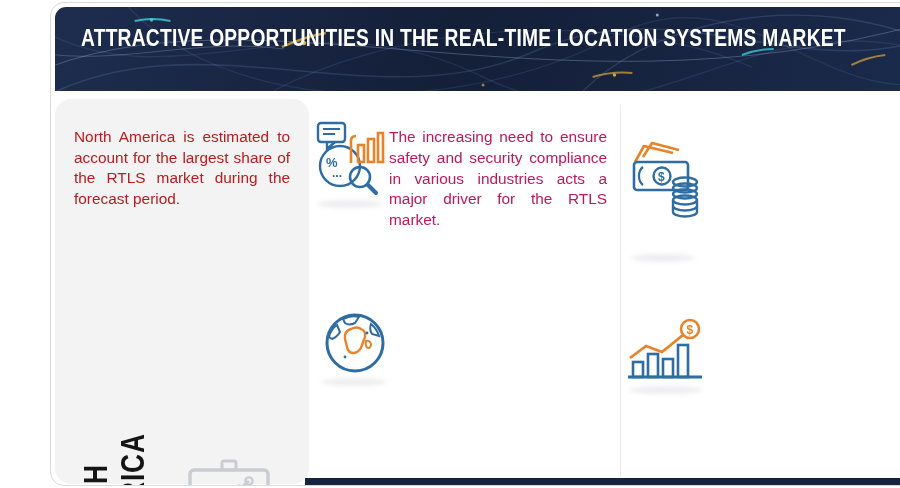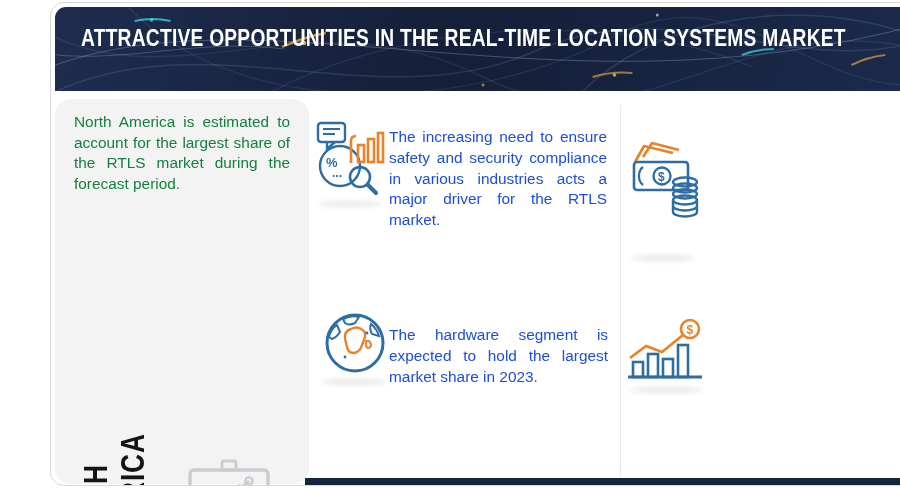--- a/index.html
+++ b/index.html
@@ -9,30 +9,30 @@
   
   .banner{position:absolute;left:4px;top:4px;right:4px;height:84px;border-radius:11px 11px 0 0;
     background:linear-gradient(105deg,#1e2d4f 0%,#141f38 40%,#152档 0%,#1a2a4a 100%);
     background:linear-gradient(105deg,#1e2d4f 0%,#141f38 45%,#1b2b4c 100%);overflow:hidden;}
   .banner svg{position:absolute;left:0;top:0;width:100%;height:100%;}
   .banner h1{position:absolute;left:26px;top:17px;margin:0;color:#ffffff;font-size:24px;font-weight:bold;
     letter-spacing:.3px;white-space:nowrap;transform:scaleX(.8);transform-origin:left center;}
 
   
   .region-panel{position:absolute;left:4px;top:96px;width:254px;height:385px;background:#f3f3f4;border-radius:16px;}
-  .summary{position:absolute;left:19px;top:13px;width:216px;margin:0;color:#15803d;font-size:15.4px;line-height:20.6px;
+  .summary{position:absolute;left:19px;top:28px;width:216px;margin:0;color:#b91c1c;font-size:15.4px;line-height:20.6px;
     text-align:justify;text-justify:inter-word;}
   .region-name{position:absolute;left:-25px;top:357px;width:170px;height:76px;transform:rotate(-90deg) scaleX(.8);
     color:#141414;font-weight:bold;font-size:33px;line-height:37px;letter-spacing:1px;text-align:left;}
   .region-name span{display:block;}
   .easel{position:absolute;left:126px;top:358px;}
 
   
   .divider-v{position:absolute;left:569px;top:102px;width:1px;height:372px;background:#ebebeb;}
-  .insight-text{position:absolute;margin:0;color:#1d4ed8;font-size:15.4px;line-height:20.8px;text-align:justify;text-justify:inter-word;}
+  .insight-text{position:absolute;margin:0;color:#be185d;font-size:15.4px;line-height:20.8px;text-align:justify;text-justify:inter-word;}
   .t1{left:338px;top:124px;width:218px;}
   .t2{left:656px;top:129px;width:219px;}
   .t3{left:338px;top:322px;width:219px;}
   .t4{left:658px;top:308px;width:217px;}
   .icon{position:absolute;}
   .i1{left:264px;top:118px;}
   .i2{left:580px;top:131px;}
   .i3{left:272px;top:308px;}
   .i4{left:575px;top:315px;}
   .shadow{position:absolute;background:rgba(40,40,60,.08);border-radius:50%;filter:blur(2px);}
@@ -147,21 +147,20 @@
       <circle cx="32" cy="32" r="28" class="st-blue" stroke-width="3"></circle>
       <path d="M28,18 q6,-3 10,0 q5,2 4,8 l-3,8 q-2,7 -8,8 q-6,0 -7,-6 l-2,-8 q-1,-8 6,-10z" class="st-orange" stroke-width="2.4" fill="none"></path>
       <path d="M43,30 q4,-1 5,3 q0,4 -3,4 q-3,-1 -2,-7z" class="st-orange" stroke-width="2" fill="none"></path>
       <path d="M20,8 q8,-4 16,-2 l-4,6 q-6,3 -10,0z" class="st-blue" stroke-width="2" fill="none"></path>
       <path d="M6,26 q2,-8 8,-12 l3,7 q-3,5 -8,7z" class="st-blue" stroke-width="2" fill="none"></path>
       <path d="M48,13 q6,5 8,12 l-7,-2 q-3,-5 -1,-10z" class="st-blue" stroke-width="2" fill="none"></path>
       <circle cx="44" cy="22" r="1.4" fill="#2e6da4"></circle>
       <circle cx="22" cy="46" r="1.4" fill="#2e6da4"></circle>
     </svg>
     <div class="shadow s3"></div>
-    <p class="insight-text t3">The hardware segment is expected to hold the largest market share in 2023.</p>
 
     <svg class="icon i4" width="80" height="68" viewBox="0 0 80 68">
       <line x1="2" y1="59" x2="76" y2="59" class="st-blue" stroke-width="3"></line>
       <rect x="7" y="44" width="10" height="15" class="st-blue" stroke-width="2.6" fill="#ffffff"></rect>
       <rect x="22" y="36" width="10" height="23" class="st-blue" stroke-width="2.6" fill="#ffffff"></rect>
       <rect x="37" y="41" width="10" height="18" class="st-blue" stroke-width="2.6" fill="#ffffff"></rect>
       <rect x="52" y="27" width="10" height="32" class="st-blue" stroke-width="2.6" fill="#ffffff"></rect>
       <polyline points="4,40 20,28 36,34 57,17" class="st-orange" stroke-width="2.8" stroke-linejoin="round"></polyline>
       <circle cx="64" cy="11" r="9" class="st-orange" stroke-width="2.6" fill="#ffffff"></circle>
       <text x="60.5" y="16" class="tx-orange" font-size="12">$</text>

